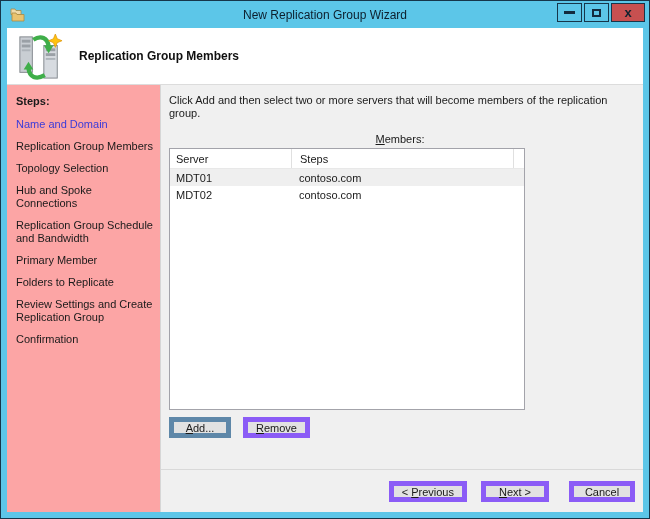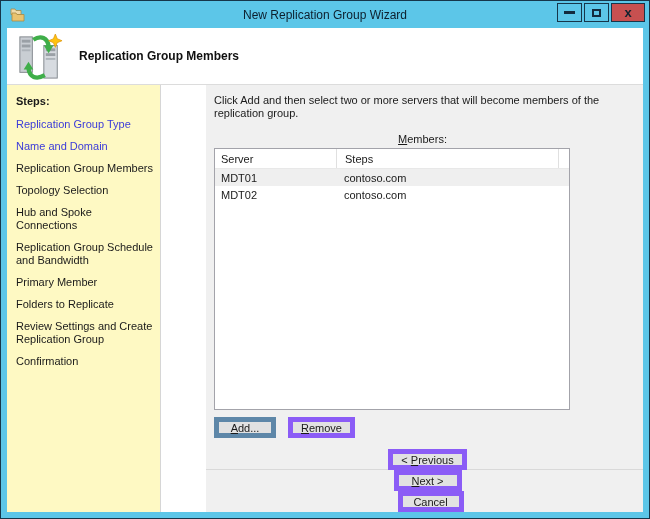--- a/index.html
+++ b/index.html
@@ -19,46 +19,46 @@
           display:flex;align-items:center;justify-content:center;cursor:default;}
   .winbtn.close{width:34px;background:var(--close);}
   .min-glyph{width:11px;height:3px;background:#132B3E;}
   .max-glyph{width:9px;height:8px;border:2px solid #132B3E;background:transparent;}
   .close-glyph{font-weight:700;font-size:13px;line-height:12px;color:#10222F;font-family:"Liberation Sans",sans-serif;}
   .client{flex:1;background:#fff;display:flex;flex-direction:column;overflow:hidden;}
   .header{height:56px;min-height:56px;display:flex;align-items:center;background:#fff;}
   .wizard-icon{margin:2px 16px 0 10px;display:flex;}
   .page-title{font-weight:700;font-size:12px;color:#101010;}
   .body{flex:1;display:flex;border-top:1px solid #DCDCDC;overflow:hidden;}
-  .sidebar{width:154px;min-width:154px;background:#fef9c3;border-right:1px solid #D6D6D6;padding:10px 6px 0 9px;}
+  .sidebar{width:154px;min-width:154px;background:#fca5a5;border-right:1px solid #D6D6D6;padding:10px 6px 0 9px;}
   .steps-heading{font-weight:700;margin-bottom:11px;}
   .step{margin-bottom:9px;line-height:13px;}
   .step.completed{color:var(--link);cursor:pointer;}
   .step.current,.step.upcoming{color:#1a1a1a;}
-  .rightpane{flex:1;display:flex;flex-direction:column;background:var(--content-bg);overflow:hidden;margin-left:45px;}
+  .rightpane{flex:1;display:flex;flex-direction:column;background:var(--content-bg);overflow:hidden;}
   .content{flex:1;padding:9px 12px 0 8px;}
   .instruction{max-width:468px;line-height:13px;margin-bottom:13px;}
   .members-label{margin-bottom:3px;text-align:center;}
   .listview{width:356px;height:262px;background:#fff;border:1px solid #A3A3AA;display:flex;flex-direction:column;}
   .lv-header{display:flex;height:20px;min-height:20px;border-bottom:1px solid #E8E8E8;}
   .lv-col{display:flex;align-items:center;height:100%;padding-left:6px;}
   .col-server{width:121px;}
   .col-domain{flex:1;border-left:1px solid #E0E0E0;padding-left:8px;}
   .col-filler{width:11px;border-left:1px solid #E0E0E0;padding:0;}
   .lv-row{display:flex;height:17px;min-height:17px;align-items:center;}
   .lv-row.selected{background:var(--selection);}
   .lv-cell{padding-left:6px;}
   .cell-server{width:121px;}
   .cell-domain{flex:1;padding-left:8px;}
   .btn{min-width:62px;height:21px;background:var(--btn-face);border:5px solid #8b5cf6;
        font-family:"Liberation Sans",sans-serif;font-size:11px;color:#1a1a1a;padding:0 8px;cursor:default;}
   .btn.focus{border-color:#5E87A8;}
   .btn-row{margin-top:7px;display:flex;gap:12px;}
   .footer{height:43px;min-height:43px;border-top:1px solid #D9D9D9;display:flex;align-items:center;
-          justify-content:flex-end;padding-right:8px;flex-direction:column;}
+          justify-content:flex-end;padding-right:8px;}
   .footer .btn{margin-left:14px;min-width:68px;}
   .footer .btn.cancel{margin-left:20px;min-width:66px;}
   u{text-underline-offset:1px;}
 </style>
 </head>
 <body>
 
 <div class="window">
   <div class="titlebar">
     <span class="app-icon">
@@ -100,21 +100,20 @@
           <polygon points="40,0 42,5 47,7 42,9 40,14 38,9 33,7 38,5" fill="#FFC20E" stroke="#E09A12" stroke-width="0.8"></polygon>
         </svg>
       </span>
       <div class="page-title">Replication Group Members</div>
     </div>
 
     <div class="body">
       <div class="sidebar">
         <div class="steps-heading">Steps:</div>
         <div id="steps-list">
-            <div class="step completed">Replication Group Type</div>
             <div class="step completed">Name and Domain</div>
             <div class="step current">Replication Group Members</div>
             <div class="step upcoming">Topology Selection</div>
             <div class="step upcoming">Hub and Spoke Connections</div>
             <div class="step upcoming">Replication Group Schedule and Bandwidth</div>
             <div class="step upcoming">Primary Member</div>
             <div class="step upcoming">Folders to Replicate</div>
             <div class="step upcoming">Review Settings and Create Replication Group</div>
             <div class="step upcoming">Confirmation</div>
           </div>

